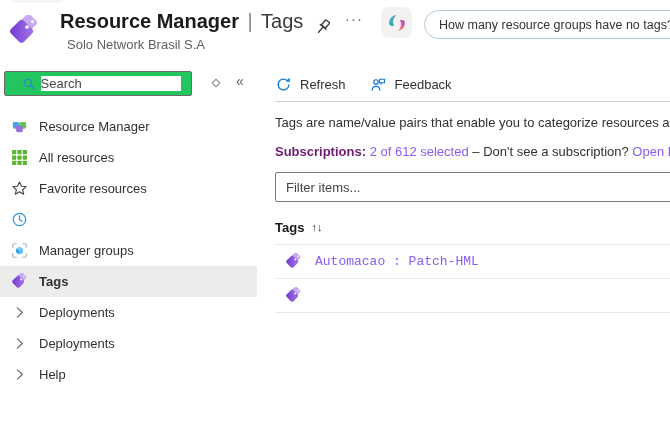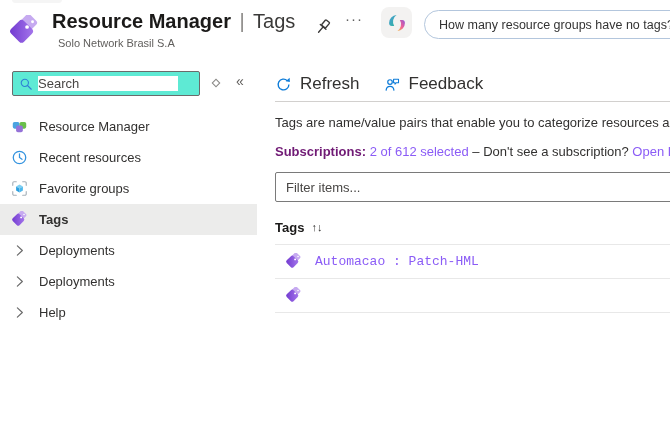--- a/index.html
+++ b/index.html
@@ -5,51 +5,51 @@
   * { margin:0; padding:0; box-sizing:border-box; }
   html,body { background:#fff; }
   .screen {
     position:relative; width:670px; height:428px; overflow:hidden;
     background:#fff; font-family:"Liberation Sans", sans-serif; color:#323130;
   }
   
   .top-artifact { position:absolute; left:12px; top:-4px; width:50px; height:7px; background:#f5f5f5; border-radius:4px; }
   .header { position:absolute; left:0; top:0; width:670px; height:64px; }
   .logo { position:absolute; left:8px; top:15px; width:32px; height:32px; }
-  .title-wrap { position:absolute; left:52px; top:10px; white-space:nowrap; }
+  .title-wrap { position:absolute; left:60px; top:10px; white-space:nowrap; }
   .title-primary { font-size:20px; font-weight:700; color:#1b1a19; }
   .title-sep { font-size:20px; color:#8a8886; font-weight:400; padding:0 4px; }
   .title-secondary { font-size:20px; color:#3b3a39; font-weight:400; }
-  .subtitle { position:absolute; left:58px; top:37px; font-size:11px; color:#605e5c; }
+  .subtitle { position:absolute; left:67px; top:37px; font-size:13px; color:#605e5c; }
   .pin-btn { position:absolute; left:312px; top:16px; width:22px; height:22px; cursor:pointer; }
   .more-btn { position:absolute; left:345px; top:10px; font-size:15px; color:#616161; letter-spacing:1px; cursor:pointer; }
   .copilot-btn { position:absolute; left:381px; top:7px; width:31px; height:31px; background:#f3f2f1; border-radius:8px;
     display:flex; align-items:center; justify-content:center; cursor:pointer; }
   .copilot-input { position:absolute; left:424px; top:10px; width:266px; height:29px; border:1px solid #b3c6dd;
     border-radius:15px; padding:0 14px; font-size:12.5px; color:#333; font-family:"Liberation Sans",sans-serif; outline:none; background:#fff; }
   
   .sidebar { position:absolute; left:0; top:64px; width:257px; height:364px; background:#fff; }
   .side-search-row { position:relative; height:34px; margin-top:7px; }
-  .side-search { position:absolute; left:12px; top:0; width:188px; height:25px; border:1px solid #6b6b6b; border-radius:2px;
-    display:flex; align-items:center; padding-left:6px; background:#5eead4; }
+  .side-search { position:absolute; left:4px; top:0; width:188px; height:25px; border:1px solid #6b6b6b; border-radius:2px;
+    display:flex; align-items:center; padding-left:6px; background:#22c55e;justify-content:center; }
   .side-search input { border:none; outline:none; width:140px; font-size:13px; color:#323130; font-family:"Liberation Sans",sans-serif; margin-left:5px; }
   .side-search input::placeholder { color:#484644; }
   .diamond-btn { position:absolute; left:209px; top:5px; width:14px; height:14px; cursor:pointer; }
   .collapse-btn { position:absolute; left:236px; top:2px; font-size:14px; color:#605e5c; cursor:pointer; }
   .nav-list { margin-top:6px; }
   .nav-item { display:flex; align-items:center; height:31px; padding-left:10px; cursor:pointer; }
   .nav-item.selected { background:#ececeb; }
   .nav-item.selected .nav-label { font-weight:700; }
   .nav-icon { width:18px; height:18px; display:flex; align-items:center; justify-content:center; flex:none; }
   .nav-icon svg { width:17px; height:17px; }
   .nav-label { margin-left:11px; font-size:13px; color:#323130; white-space:nowrap; }
   
   .main { position:absolute; left:257px; top:64px; width:413px; height:364px; padding-left:18px; }
   .toolbar { display:flex; align-items:center; height:28px; margin-top:6px; gap:24px; }
-  .tool-btn { display:flex; align-items:center; gap:8px; font-size:17px; color:#323130; cursor:pointer; }
+  .tool-btn { display:flex; align-items:center; gap:8px; font-size:13px; color:#323130; cursor:pointer; }
   .tool-btn svg { width:17px; height:17px; }
   .divider { height:1px; background:#d2d0ce; margin-top:3px; width:420px; }
   .desc { margin-top:13px; font-size:13px; color:#323130; white-space:nowrap; }
   .subs { margin-top:14px; font-size:13px; white-space:nowrap; }
   .subs b { color:#701a75; }
   .link { color:#8b5cf6; cursor:pointer; text-decoration:none; }
   .filter-input { margin-top:13px; width:420px; height:30px; border:1px solid #7a7a7a; border-radius:2px;
     padding:0 10px; font-size:13px; color:#323130; font-family:"Liberation Sans",sans-serif; outline:none; }
   .filter-input::placeholder { color:#484644; }
   .table-head { margin-top:16px; display:flex; align-items:center; gap:7px; height:18px; }
@@ -199,32 +199,47 @@
         <span class="nav-icon">
             <svg viewBox="0 0 24 24">
               <use href="#icon-cubes"></use>
             </svg>
           </span>
         <span class="nav-label">Resource Manager</span>
       </div>
       <div class="nav-item">
         <span class="nav-icon">
             <svg viewBox="0 0 24 24">
+              <use href="#icon-grid"></use>
+            </svg>
+          </span>
+        <span class="nav-label">All resources</span>
+      </div>
+      <div class="nav-item">
+        <span class="nav-icon">
+            <svg viewBox="0 0 24 24">
+              <use href="#icon-star"></use>
+            </svg>
+          </span>
+        <span class="nav-label">Favorite resources</span>
+      </div>
+      <div class="nav-item">
+        <span class="nav-icon">
+            <svg viewBox="0 0 24 24">
               <use href="#icon-clock"></use>
             </svg>
           </span>
-        <span class="nav-label">Recent resources</span>
       </div>
       <div class="nav-item">
         <span class="nav-icon">
             <svg viewBox="0 0 24 24">
               <use href="#icon-rg"></use>
             </svg>
           </span>
-        <span class="nav-label">Favorite groups</span>
+        <span class="nav-label">Manager groups</span>
       </div>
       <div class="nav-item selected">
         <span class="nav-icon">
             <svg viewBox="0 0 24 24">
               <use href="#icon-tag"></use>
             </svg>
           </span>
         <span class="nav-label">Tags</span>
       </div>
       <div class="nav-item">

